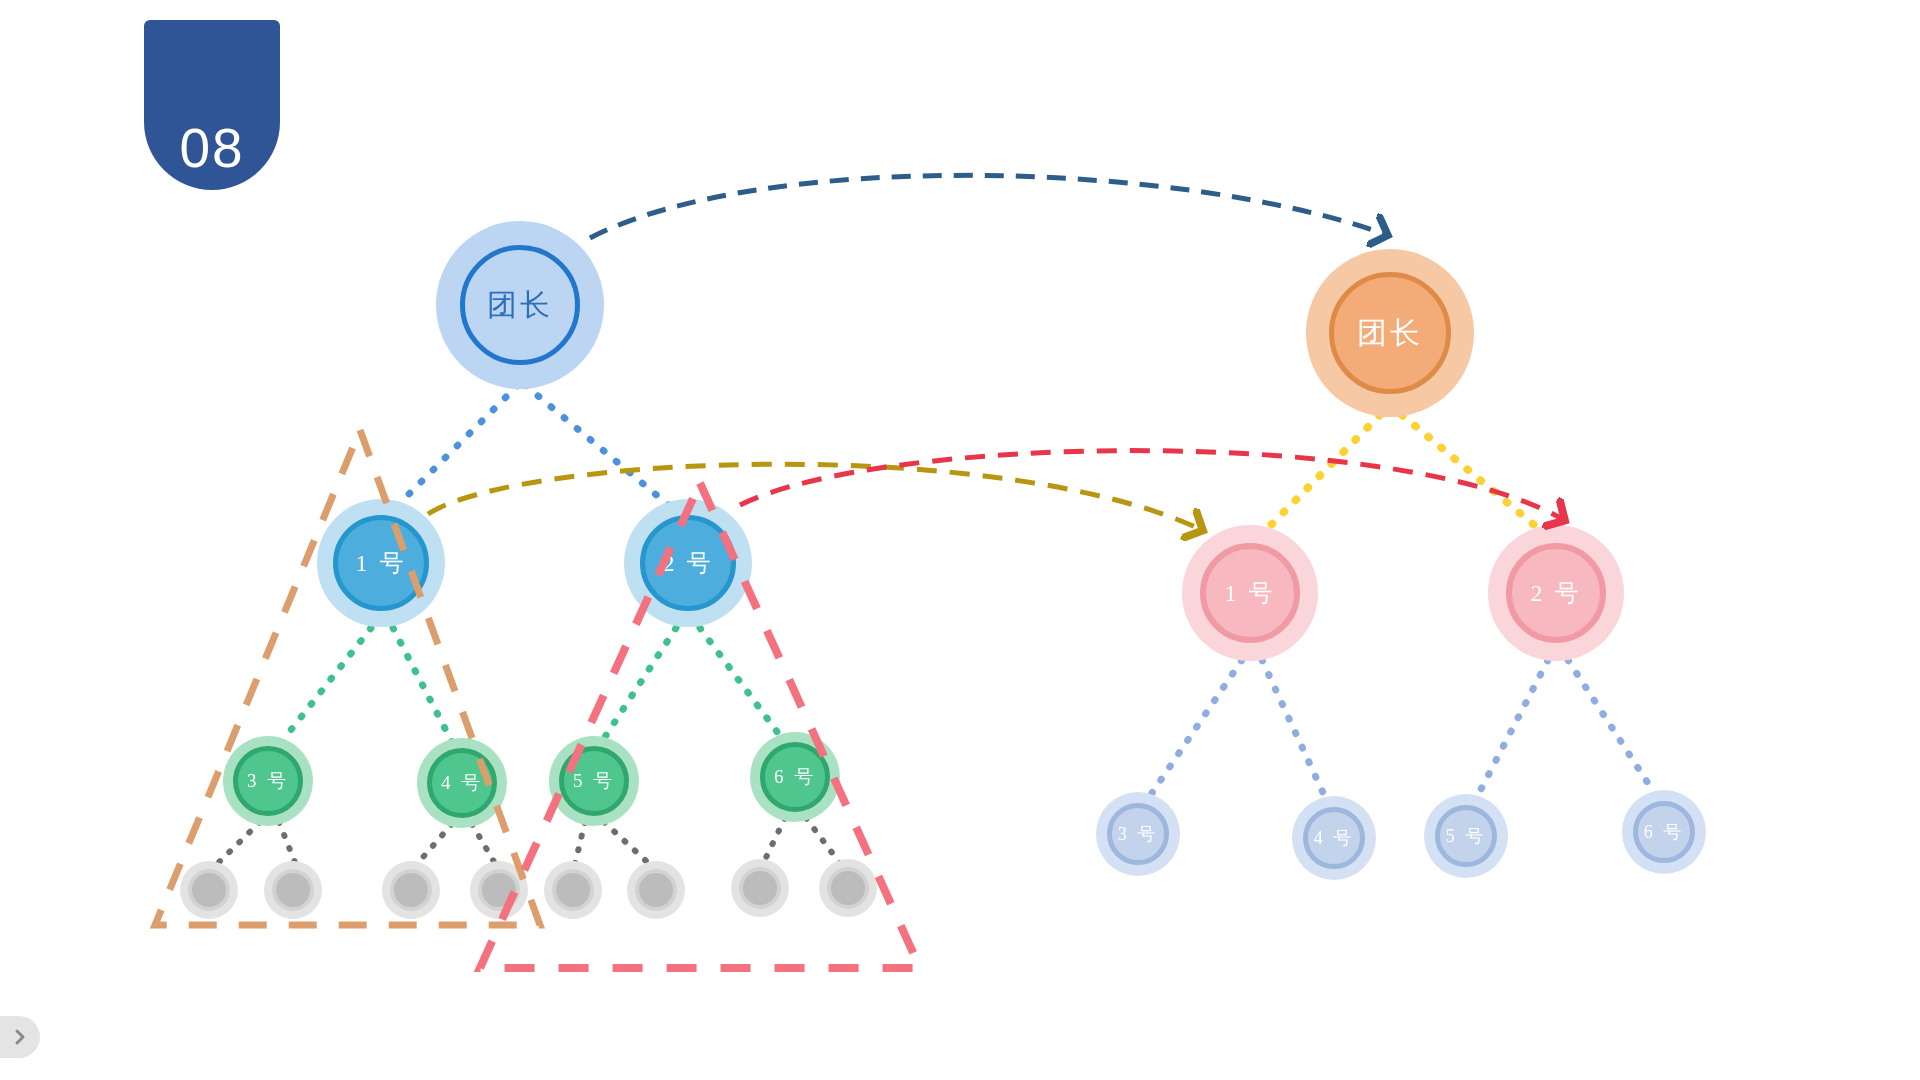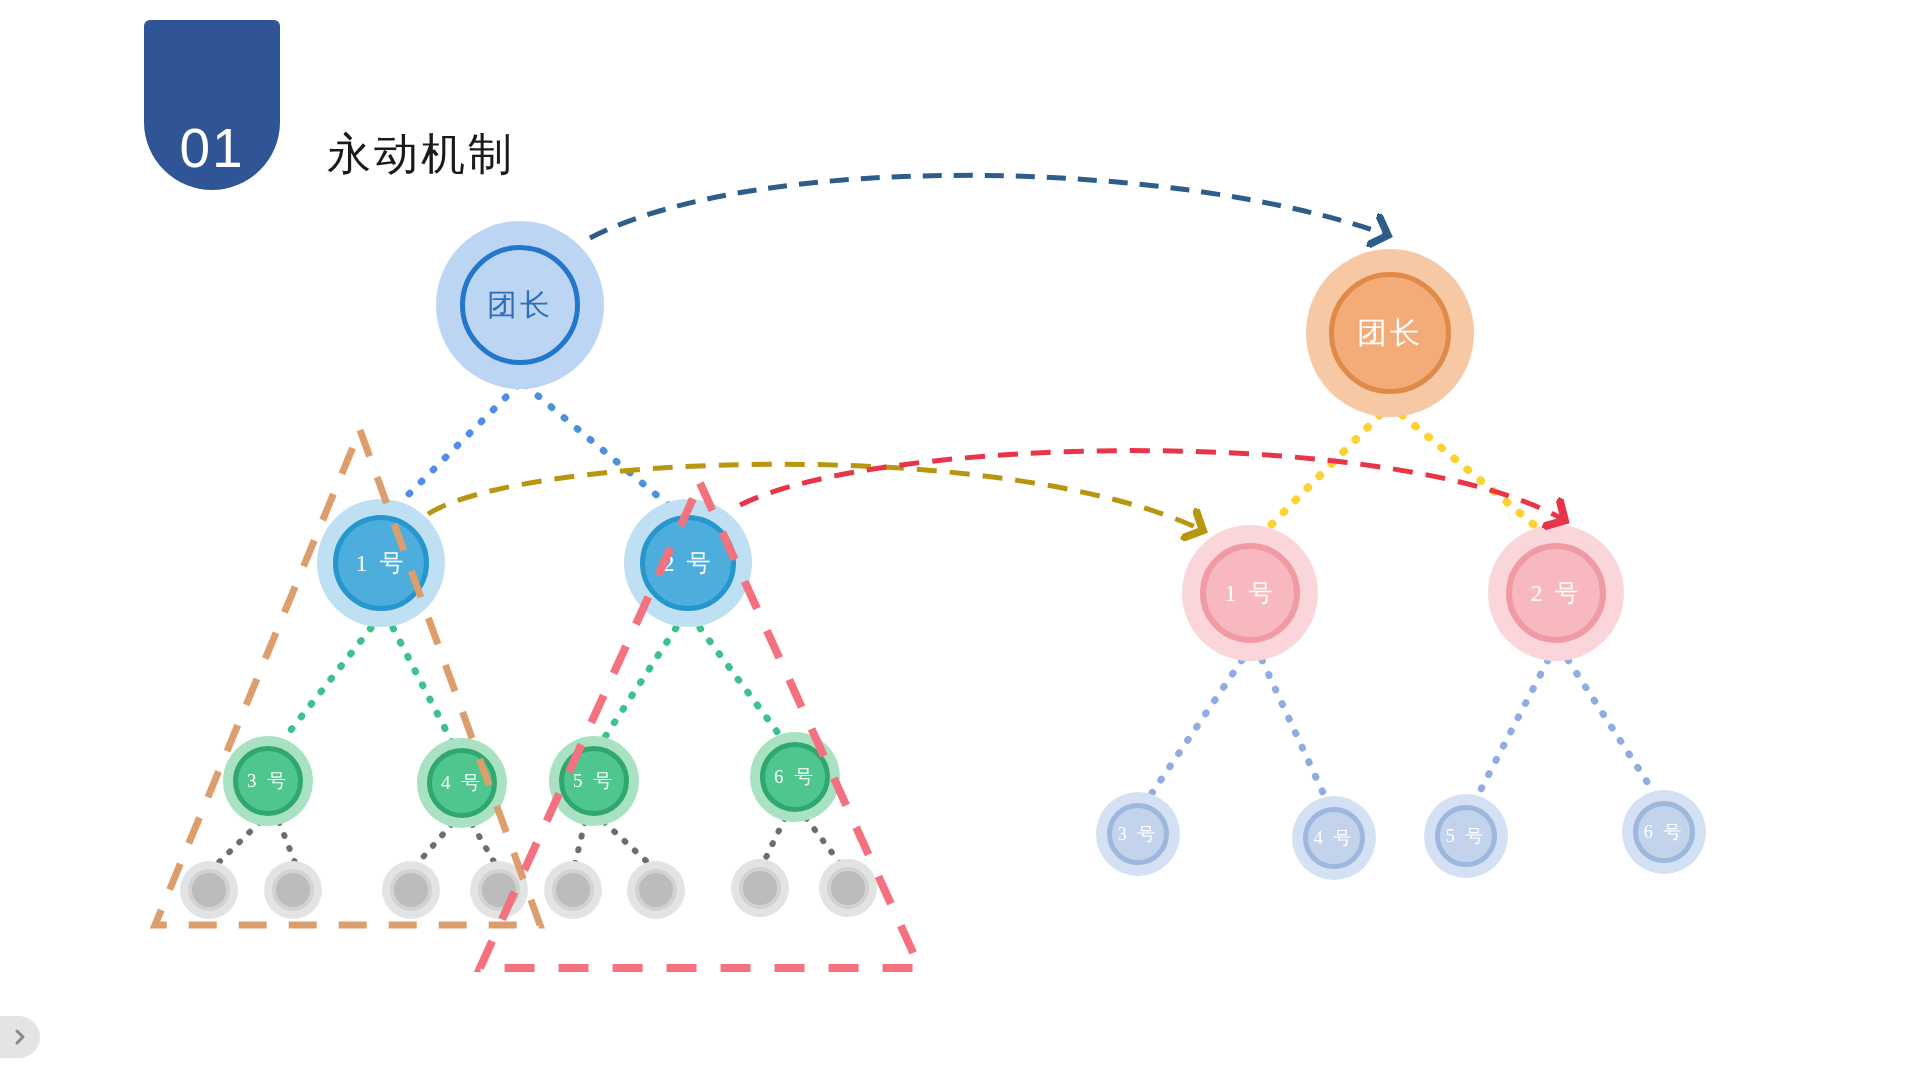--- a/index.html
+++ b/index.html
@@ -292,23 +292,22 @@
     <path d="M 700 483 L 920 968 L 480 968 Z" fill="none" stroke="#f4717f" stroke-width="8" stroke-dasharray="30 24" stroke-linecap="butt"></path>
 
     <path d="M 590 238 C 760 150 1180 160 1387 235" fill="none" stroke="#2e5d8a" stroke-width="5" stroke-dasharray="19 12" stroke-linecap="butt" marker-end="url(#ah-blue)"></path>
 
     <path d="M 428 514 C 520 455 1000 435 1202 530" fill="none" stroke="#b8960f" stroke-width="5" stroke-dasharray="20 13" stroke-linecap="butt" marker-end="url(#ah-gold)"></path>
 
     <path d="M 740 505 C 880 435 1400 425 1564 520" fill="none" stroke="#e8354a" stroke-width="5" stroke-dasharray="20 13" stroke-linecap="butt" marker-end="url(#ah-red)"></path>
   </svg>
 
   <div class="badge">
-    <span class="badge-num">01</span>
-  </div>
-  <div class="section-title">永动机制</div>
+    <span class="badge-num">08</span>
+  </div>
 
   <div class="nav-pill">
     <svg width="14" height="18" viewBox="0 0 14 18">
       <path d="M3 3 L9 9 L3 15" fill="none" stroke="#8a8a8a" stroke-width="3" stroke-linecap="round" stroke-linejoin="round"></path>
     </svg>
   </div>
 
 </div>
 
 </body></html>

